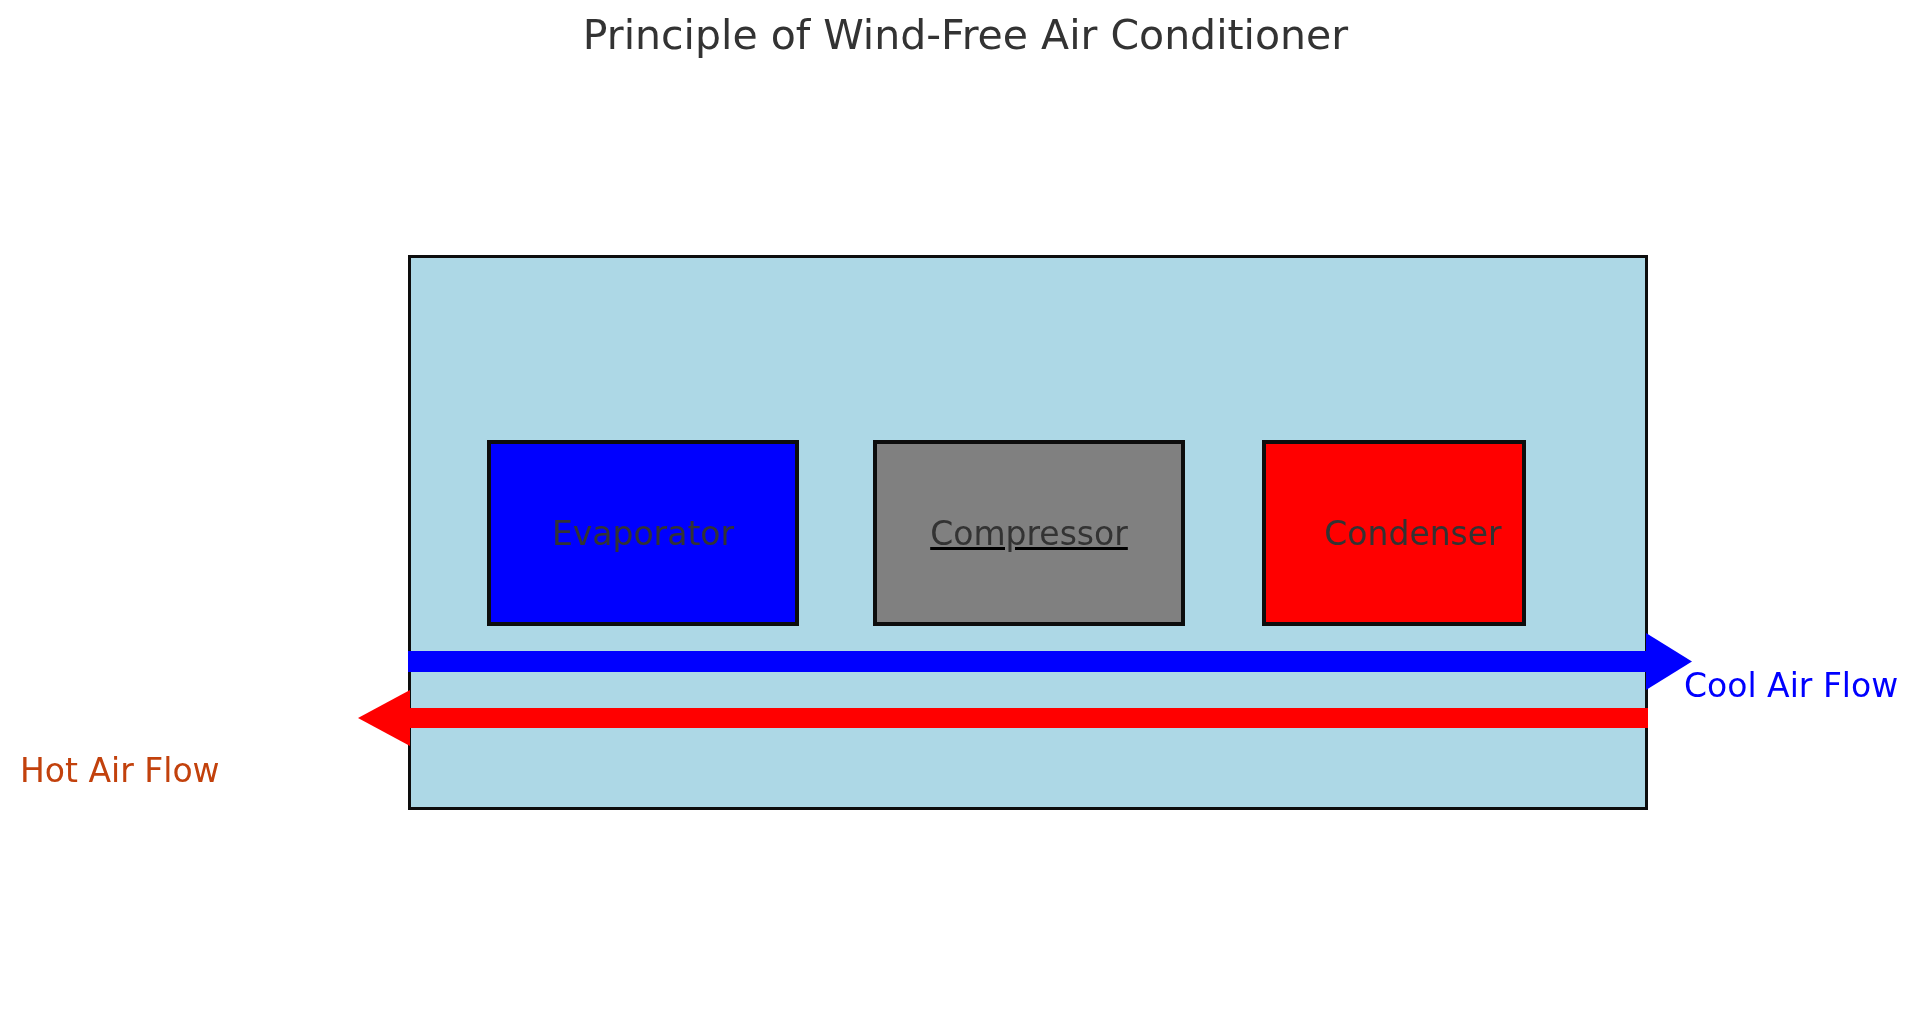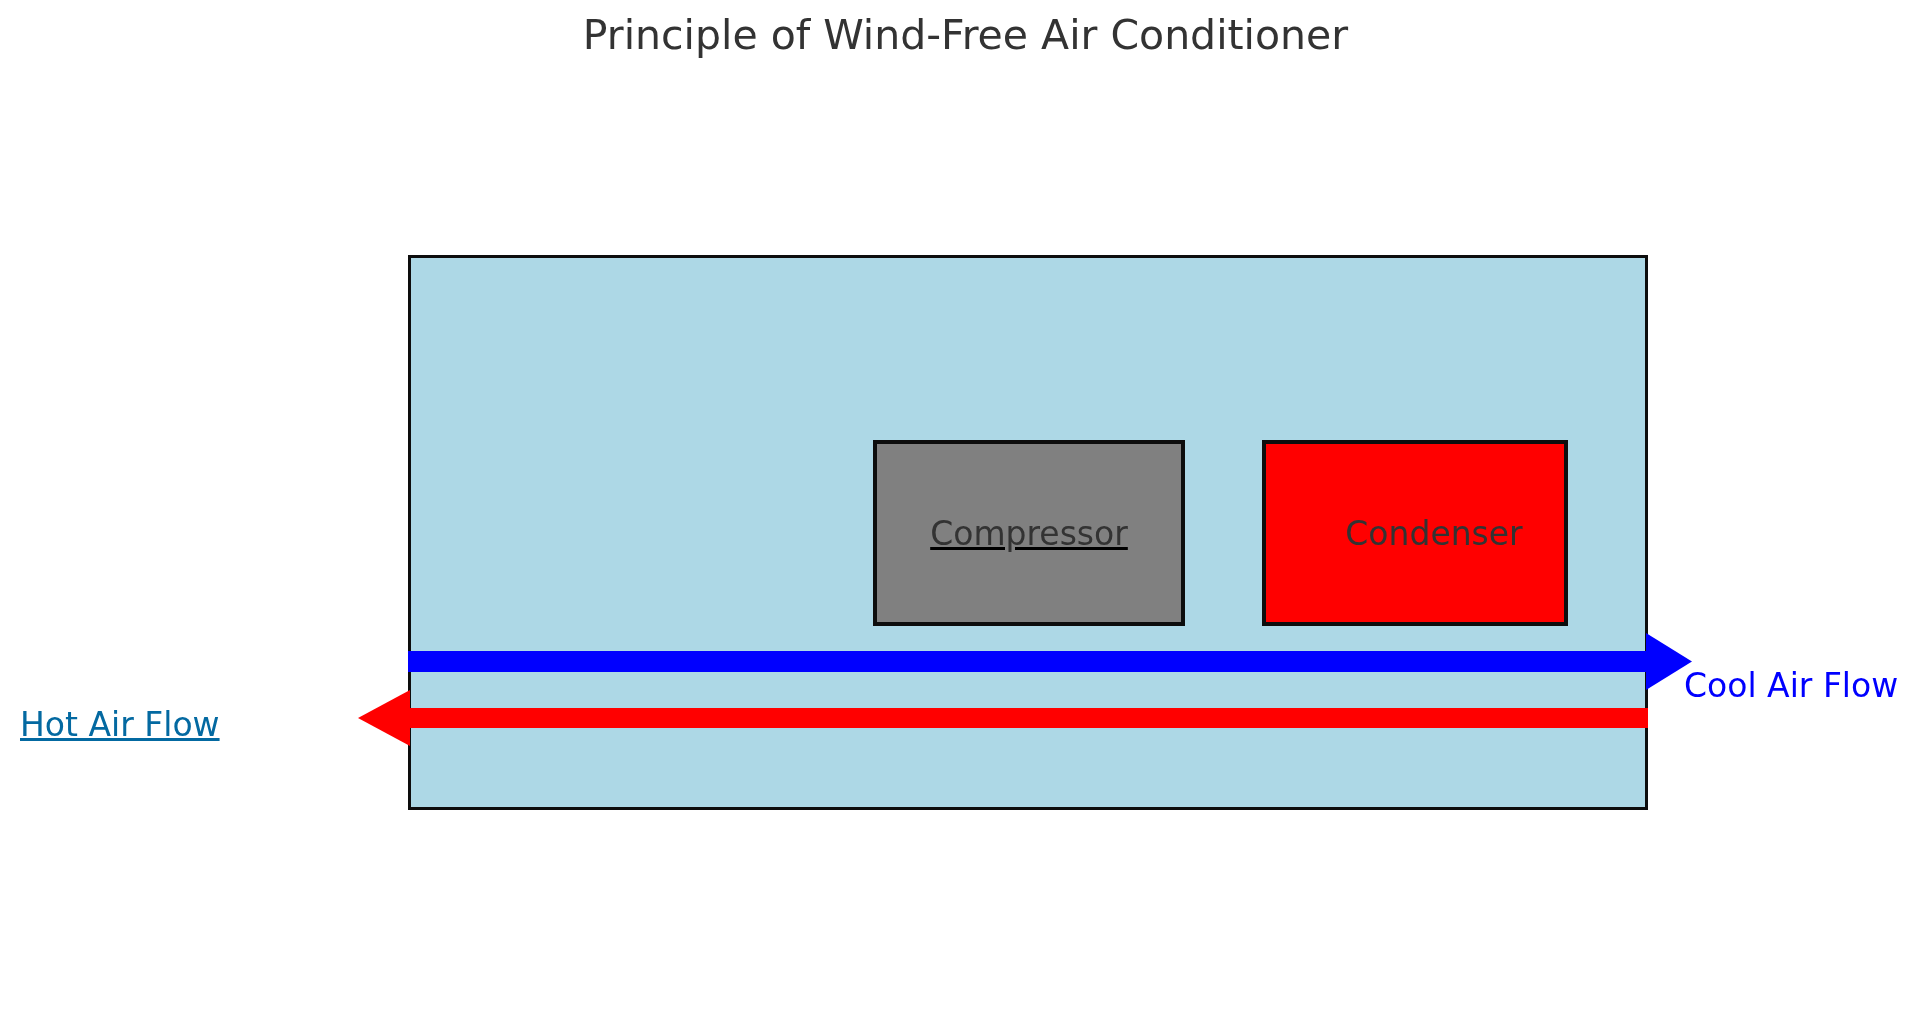--- a/index.html
+++ b/index.html
@@ -75,21 +75,21 @@
     left: 873px;
     top: 440px;
     width: 312px;
     height: 186px;
     background: #808080;
     text-decoration: underline;
   }
   .comp-condenser {
     left: 1262px;
     top: 440px;
-    width: 306px;
+    width: 264px;
     height: 186px;
     background: #ff0000;
     padding-left: 38px;
   }
 
   
   .flow-svg {
     position: absolute;
     left: 0;
     top: 0;
@@ -106,34 +106,36 @@
     line-height: 1;
     margin-top: 24px;
   }
   .label-cool {
     left: 1684px;
     top: 645px;
     color: #0000ff;
   }
   .label-hot {
     left: 20px;
-    top: 684px;
-    color: #0369a1;
-    text-decoration: underline;
+    top: 730px;
+    color: #c2410c;
   }
 </style>
 </head>
 <body>
 
 <div id="canvas">
 
   <div class="title">Principle of Wind-Free Air Conditioner</div>
 
   <div class="unit-body"></div>
 
+  <div class="component comp-evaporator">
+    <span class="component-label">Evaporator</span>
+  </div>
 
   <div class="component comp-compressor">
     <span class="component-label">Compressor</span>
   </div>
 
   <div class="component comp-condenser">
     <span class="component-label">Condenser</span>
   </div>
 
   <svg class="flow-svg" viewBox="0 0 1915 1014">

